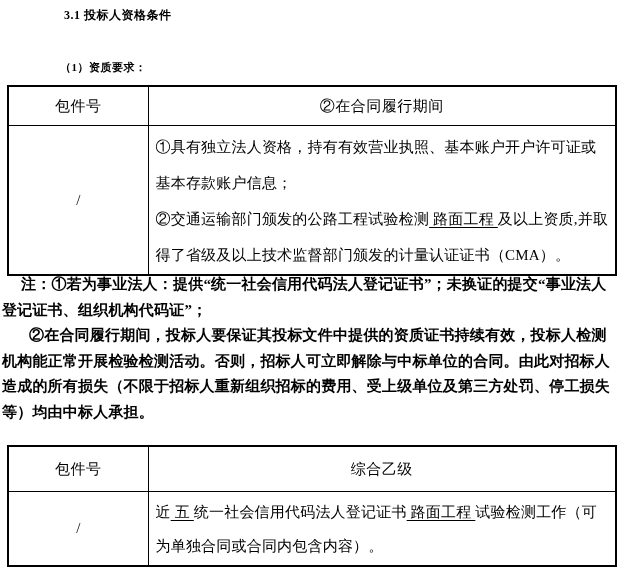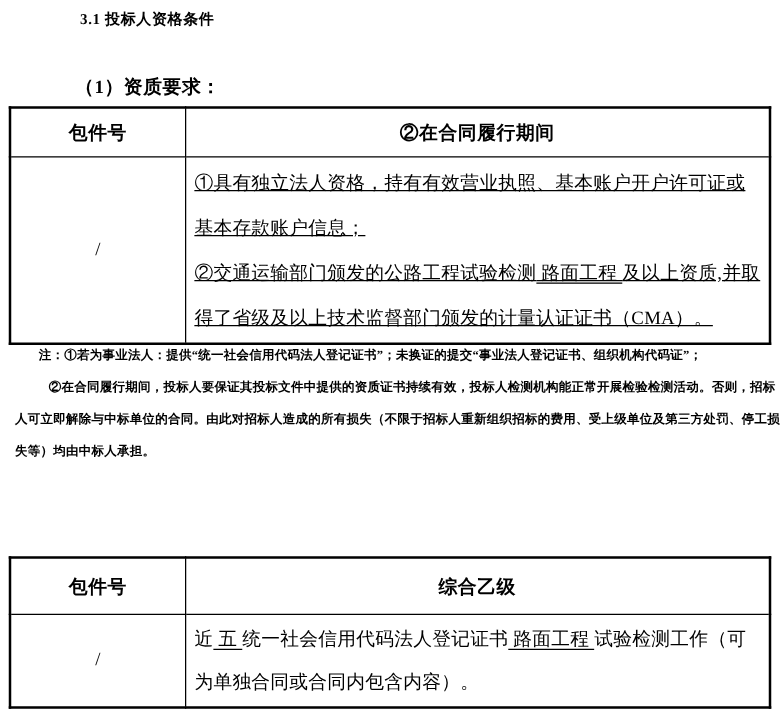--- a/index.html
+++ b/index.html
@@ -15,69 +15,69 @@
   .doc-title {
     position: absolute;
     left: 64px;
     top: 7px;
     font-size: 12px;
     font-weight: bold;
     letter-spacing: 0.5px;
   }
   .section-heading {
     position: absolute;
-    font-size: 15px;
+    font-size: 11px;
     font-weight: bold;
     letter-spacing: 0.5px;
   }
   .section-1 { left: 60px; top: 60px; }
   .section-2 { left: 68px; top: 419px; }
   table.req-table {
     position: absolute;
     left: 7px;
     width: 610px;
     border-collapse: collapse;
     table-layout: fixed;
     font-size: 15px;
   }
   .table-1 { top: 85px; }
   .table-2 { top: 445px; }
   table.req-table, table.req-table th, table.req-table td {
     border: 1px solid #000000;
   }
   table.req-table { border: 2px solid #000000; }
   table.req-table th {
-    font-weight: bold;
+    font-weight: normal;
     text-align: center;
     vertical-align: middle;
     padding: 0;
     letter-spacing: 0.5px;
   }
   .table-1 th { height: 38px; }
   .table-2 th { height: 44px; }
   col.c-package { width: 140px; }
   td.package-cell {
     text-align: center;
     vertical-align: middle;
     font-size: 15px;
   }
   td.body-cell {
     vertical-align: top;
     padding: 3px 6px 0 7px;
   }
-  .table-1 td.body-cell { height: 145px; text-decoration: underline; }
+  .table-1 td.body-cell { height: 145px; }
   .table-2 td.body-cell { height: 70px; }
   td.body-cell p { margin: 0; line-height: 36px; letter-spacing: 0.2px; }
   .table-2 td.body-cell p { line-height: 34px; }
   .note-block {
     position: absolute;
-    left: 12px;
+    left: 2px;
     top: 272px;
     width: 613px;
-    font-size: 10px;
+    font-size: 15px;
     font-weight: bold;
     line-height: 25.5px;
     letter-spacing: 0.2px;
   }
   .note-block p { margin: 0; }
   .note-p1 { text-indent: 19px; }
   .note-p2 { text-indent: 27px; }
   .u { text-decoration: underline; text-underline-offset: 3px; }
 </style>
 </head>

